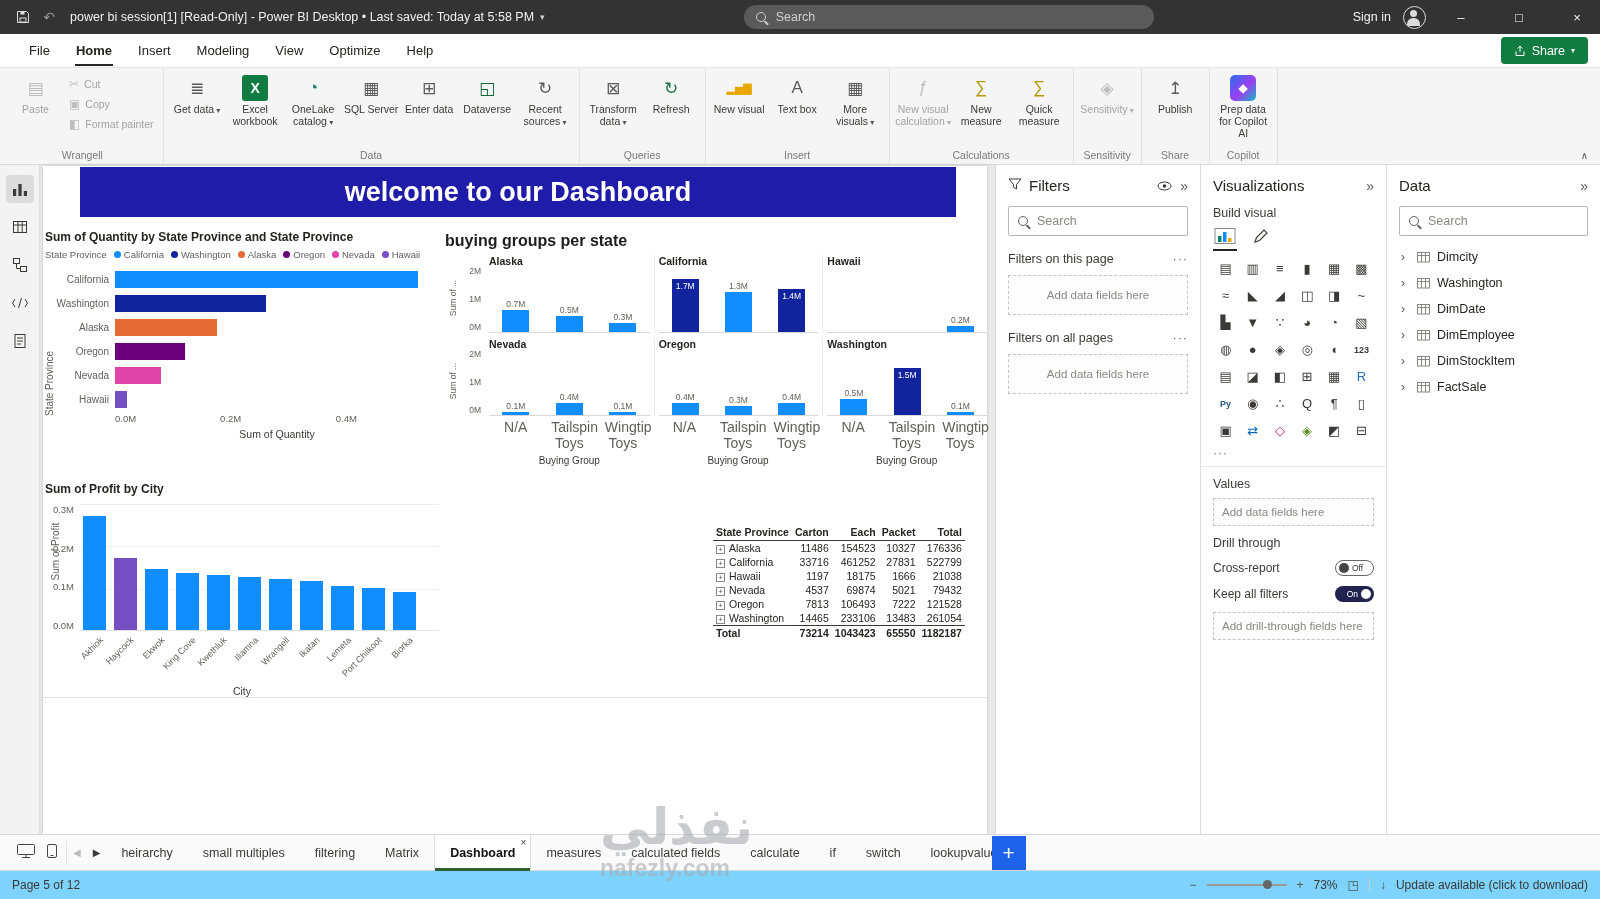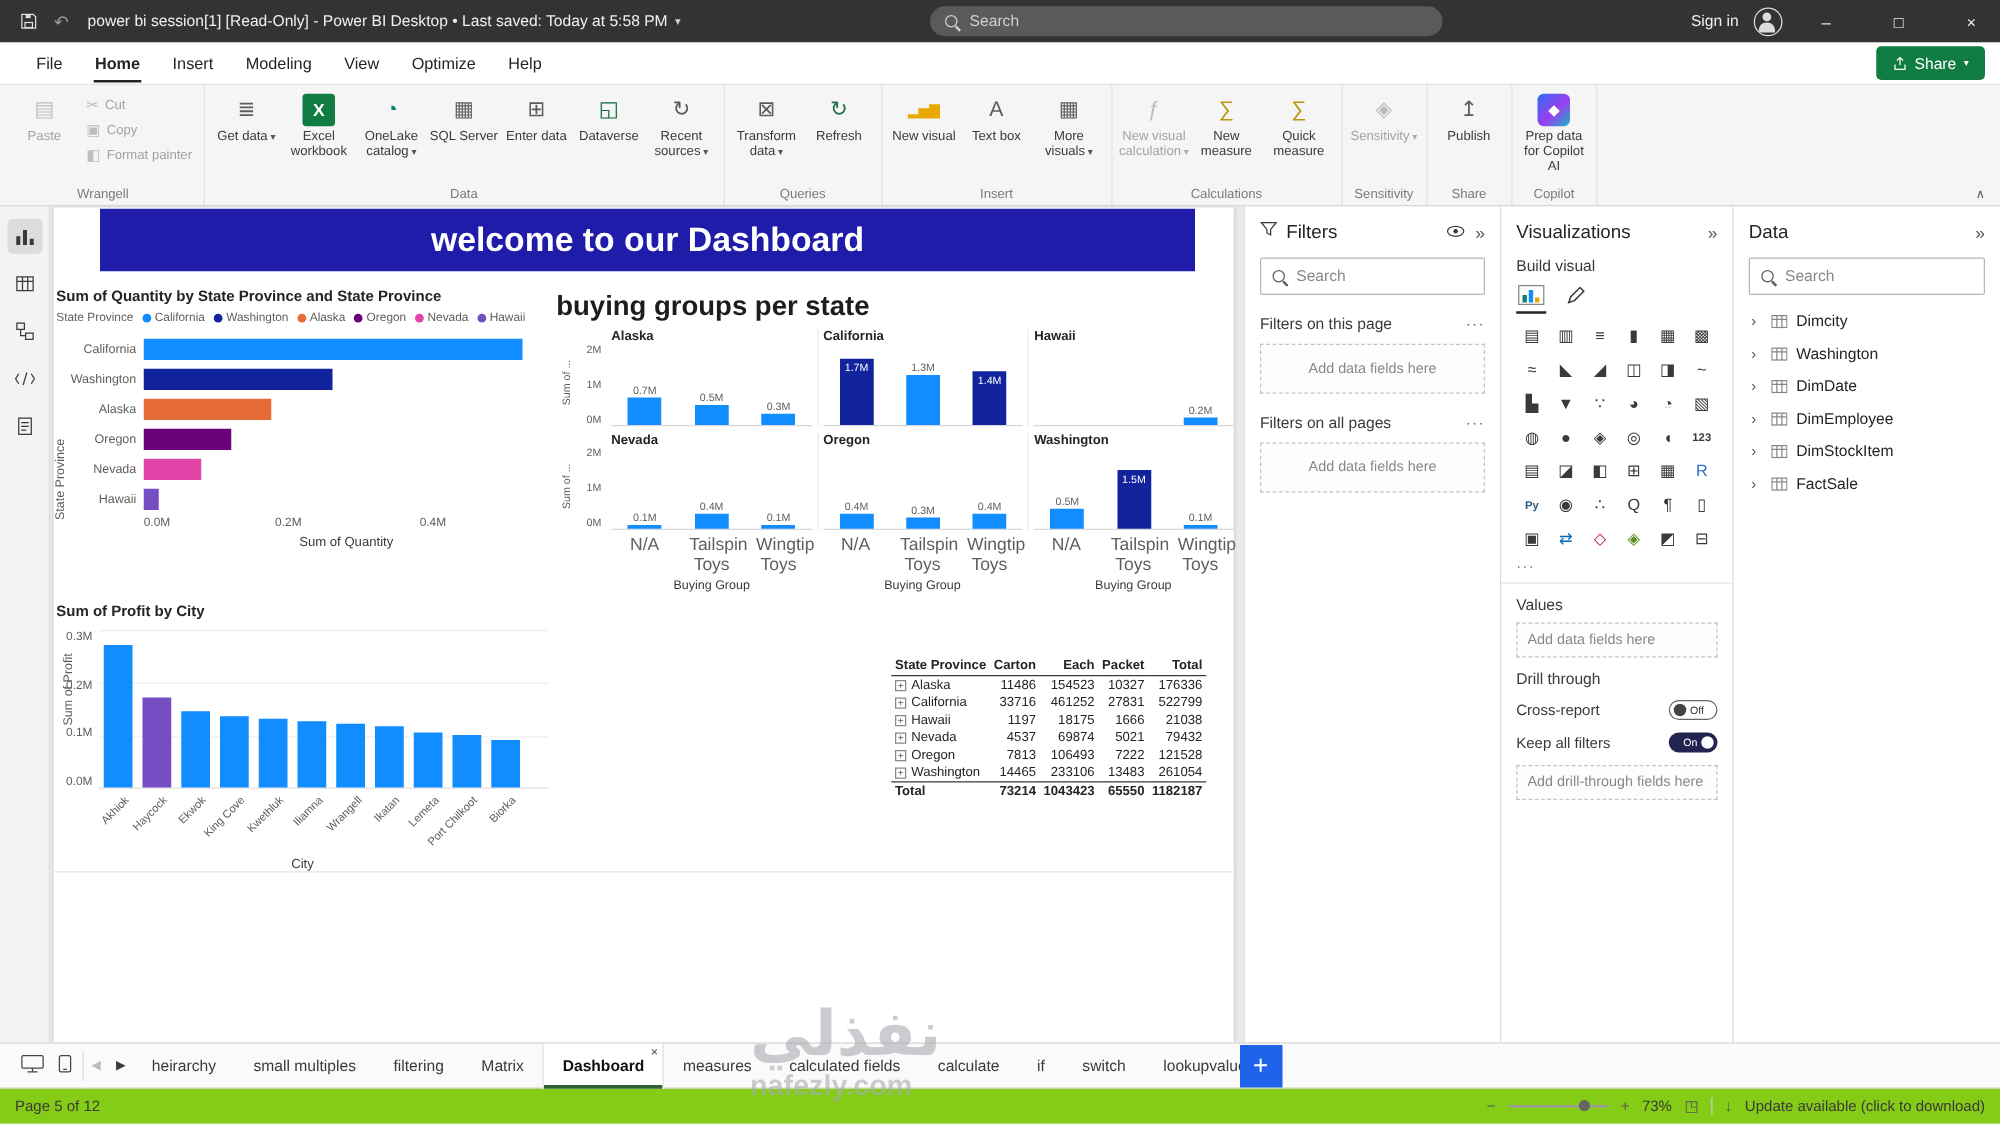--- a/index.html
+++ b/index.html
@@ -77,21 +77,21 @@
   .htrack{position:relative}
   .hbar{height:17px}
   .haxis{display:grid;grid-template-columns:70px 1fr;height:15px;margin-top:2px}
   .haxis .track{position:relative}
   .htick{position:absolute;top:0;font-size:9.5px;color:#605e5c;transform:translateX(-50%)}
   .hxlabel{display:grid;grid-template-columns:70px 1fr;font-size:10.5px;color:#3b3a39}
   .hxlabel span{text-align:center}
 
   
   .sm-chart{position:absolute;left:402px;top:66px;width:546px}
-  .sm-title-main{font-size:22px;font-weight:700;color:#1d1d1d;margin-bottom:0}
+  .sm-title-main{font-size:16px;font-weight:700;color:#1d1d1d;margin-bottom:0}
   .sm-row{display:grid;grid-template-columns:40px repeat(3,1fr);margin-top:5px}
   .sm-axis{position:relative}
   .sm-ylab{position:absolute;left:-22px;top:38px;transform:rotate(-90deg);font-size:8.5px;color:#605e5c;white-space:nowrap;width:60px;text-align:center}
   .sm-ticks{position:absolute;right:4px;top:11px;height:66px;display:flex;flex-direction:column;justify-content:space-between;font-size:8.5px;color:#605e5c;text-align:right}
   .sm-panel{padding:0 4px}
   .sm-row .sm-panel:nth-child(3),.sm-row .sm-panel:nth-child(4){border-left:1px solid #ececec}
   .sm-title{height:16px;font-size:10.5px;color:#252423;font-weight:600}
   .sm-plot{height:62px;display:flex;align-items:flex-end;justify-content:space-around;border-bottom:1px solid #d8d8d8}
   .sm-slot{width:30%;display:flex;flex-direction:column;align-items:center;justify-content:flex-end;height:100%}
   .sm-val{font-size:8.5px;color:#605e5c;margin-bottom:1px;white-space:nowrap}
@@ -177,21 +177,21 @@
   .view-icons{display:flex;align-items:center;gap:10px;padding:0 8px;border-right:1px solid #e0e0e0;height:24px}
   .nav-arrow{font-size:10px;color:#3b3a39;padding:0 6px}
   .nav-arrow.disabled{color:#bdbdbd}
   .tab{padding:0 15px;font-size:12.5px;color:#3b3a39;height:36px;display:flex;align-items:center;position:relative;white-space:nowrap}
   .tab.active{background:#fff;border-left:1px solid #e0e0e0;border-right:1px solid #e0e0e0;font-weight:700;color:#111;box-shadow:inset 0 -3px 0 #2f5f34}
   .tab.truncated{max-width:76px;overflow:hidden}
   .tab-close{position:absolute;top:2px;right:4px;font-size:10px;color:#444;font-weight:400}
   .add-tab{width:34px;height:34px;background:#1E63E9;color:#fff;font-size:21px;display:flex;align-items:center;justify-content:center;margin-left:0;flex:none}
 
   
-  .statusbar{height:28px;background:#84cc16;border-top:1px solid #d9d9d9;display:flex;align-items:center;font-size:12px;color:#3b3a39;padding:14px 12px;flex:none}
+  .statusbar{height:28px;background:#7dd3fc;border-top:1px solid #d9d9d9;display:flex;align-items:center;font-size:12px;color:#3b3a39;padding:14px 12px;flex:none}
   .sb-right{margin-left:auto;display:flex;align-items:center;gap:10px}
   .slider{width:80px;height:2px;background:#9a9a9a;position:relative}
   .slider .handle{position:absolute;left:70%;top:-4px;width:9px;height:9px;background:#666;border-radius:50%}
   .vsep{width:1px;height:14px;background:#ccc}
   .sb-icon{font-size:12px;color:#555}
 </style>
 </head>
 <body>
 
 <div class="app">

